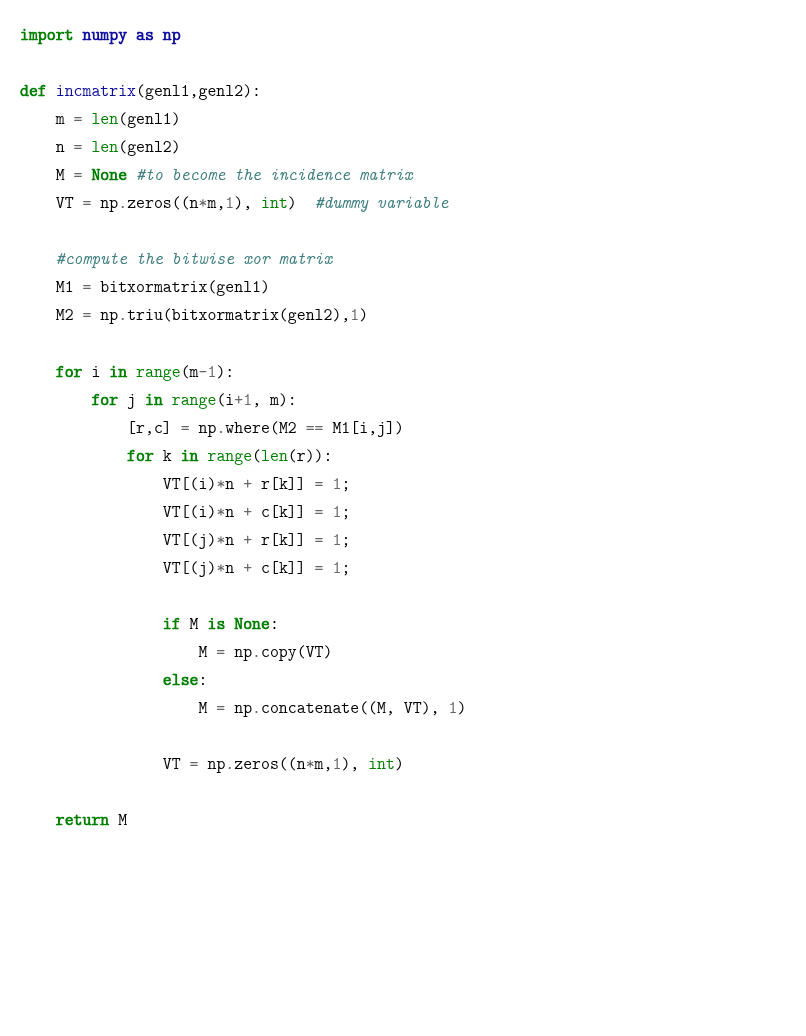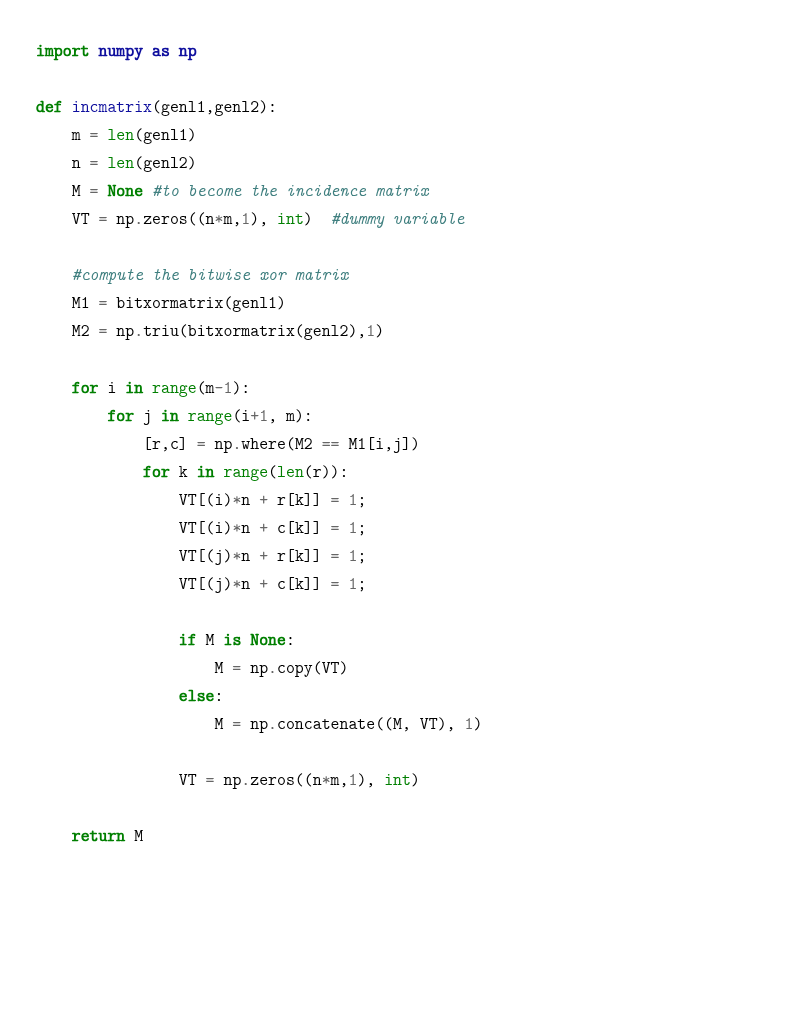--- a/index.html
+++ b/index.html
@@ -5,21 +5,21 @@
   body {
     margin: 0;
     padding: 20px;
     background: #ffffff;
     font-family: "Latin Modern Mono", "CMU Typewriter Text", "Courier New", monospace;
     font-size: 17px;
     line-height: 1.65;
     color: #000;
   }
   pre {
-    margin: 16px;
+    margin: 0;
     white-space: pre;
     font-family: inherit;
   }
   .kw { color: #007f00; font-weight: bold; }      
   .builtin { color: #007f00; }                     
   .mod { color: #0f0f9e; font-weight: bold; }      
   .func { color: #0f0f9e; }                        
   .num { color: #666666; }                         
   .none { color: #007f00; font-weight: bold; }     
   .comment { color: #3f7f7f; font-style: italic; } 

